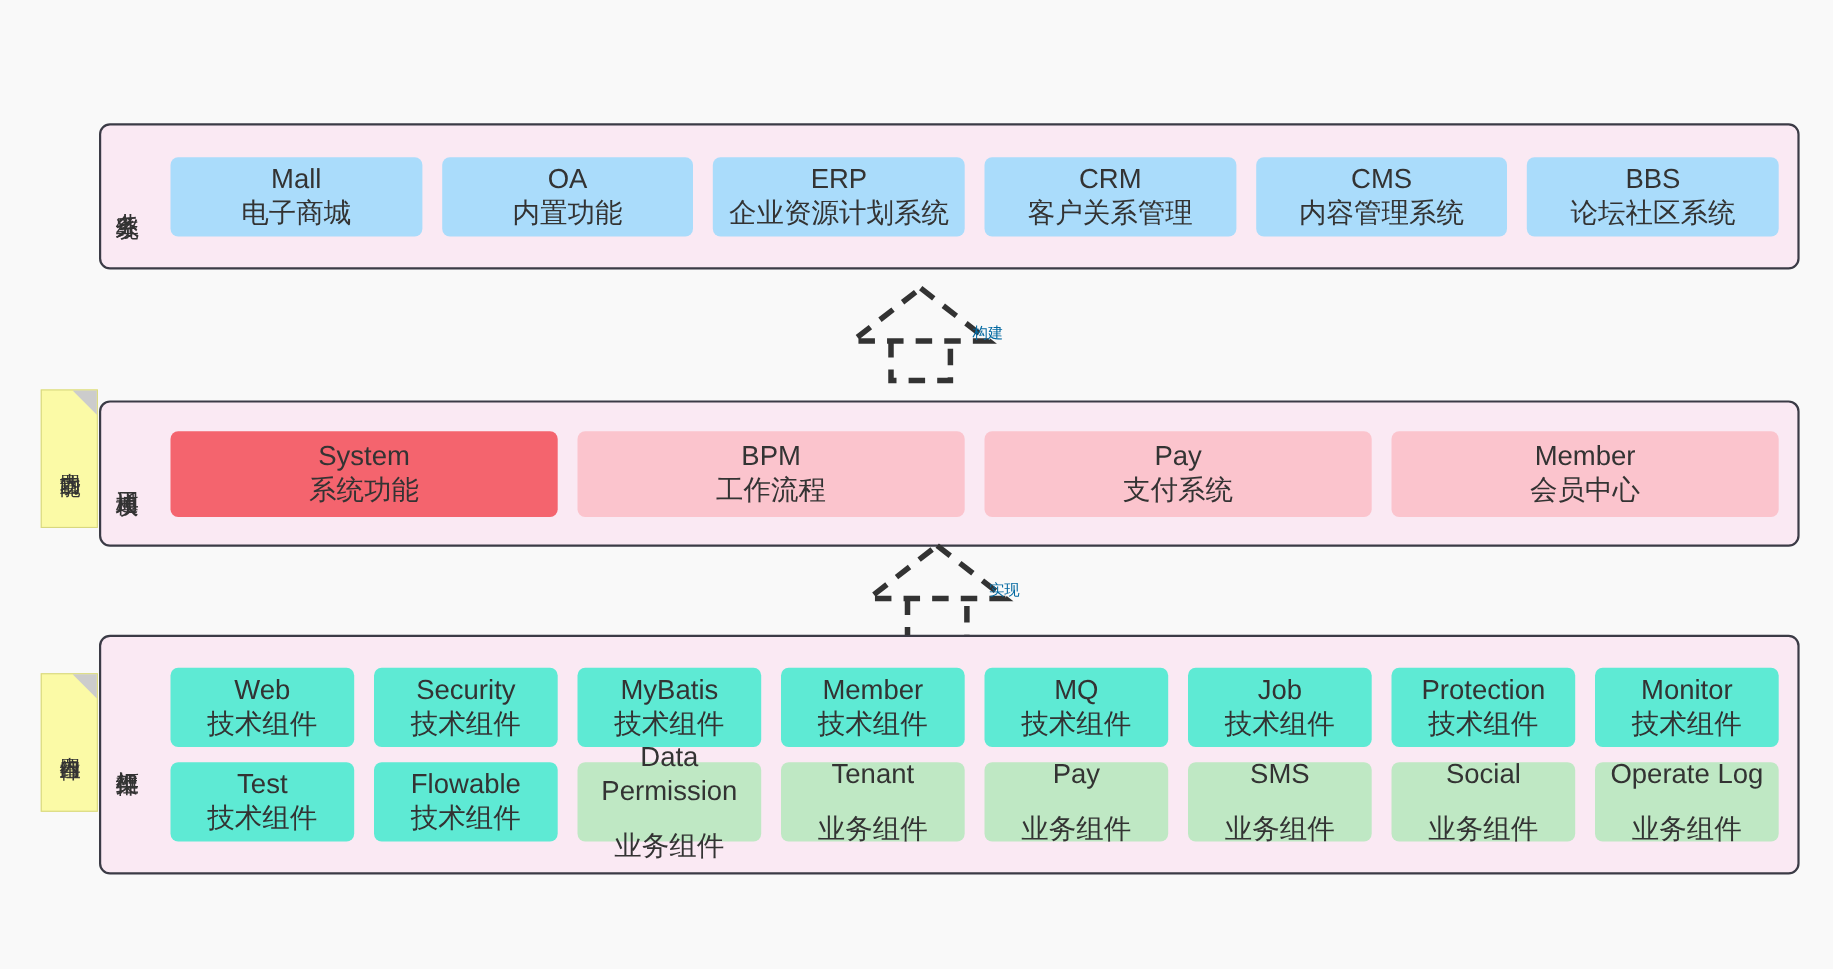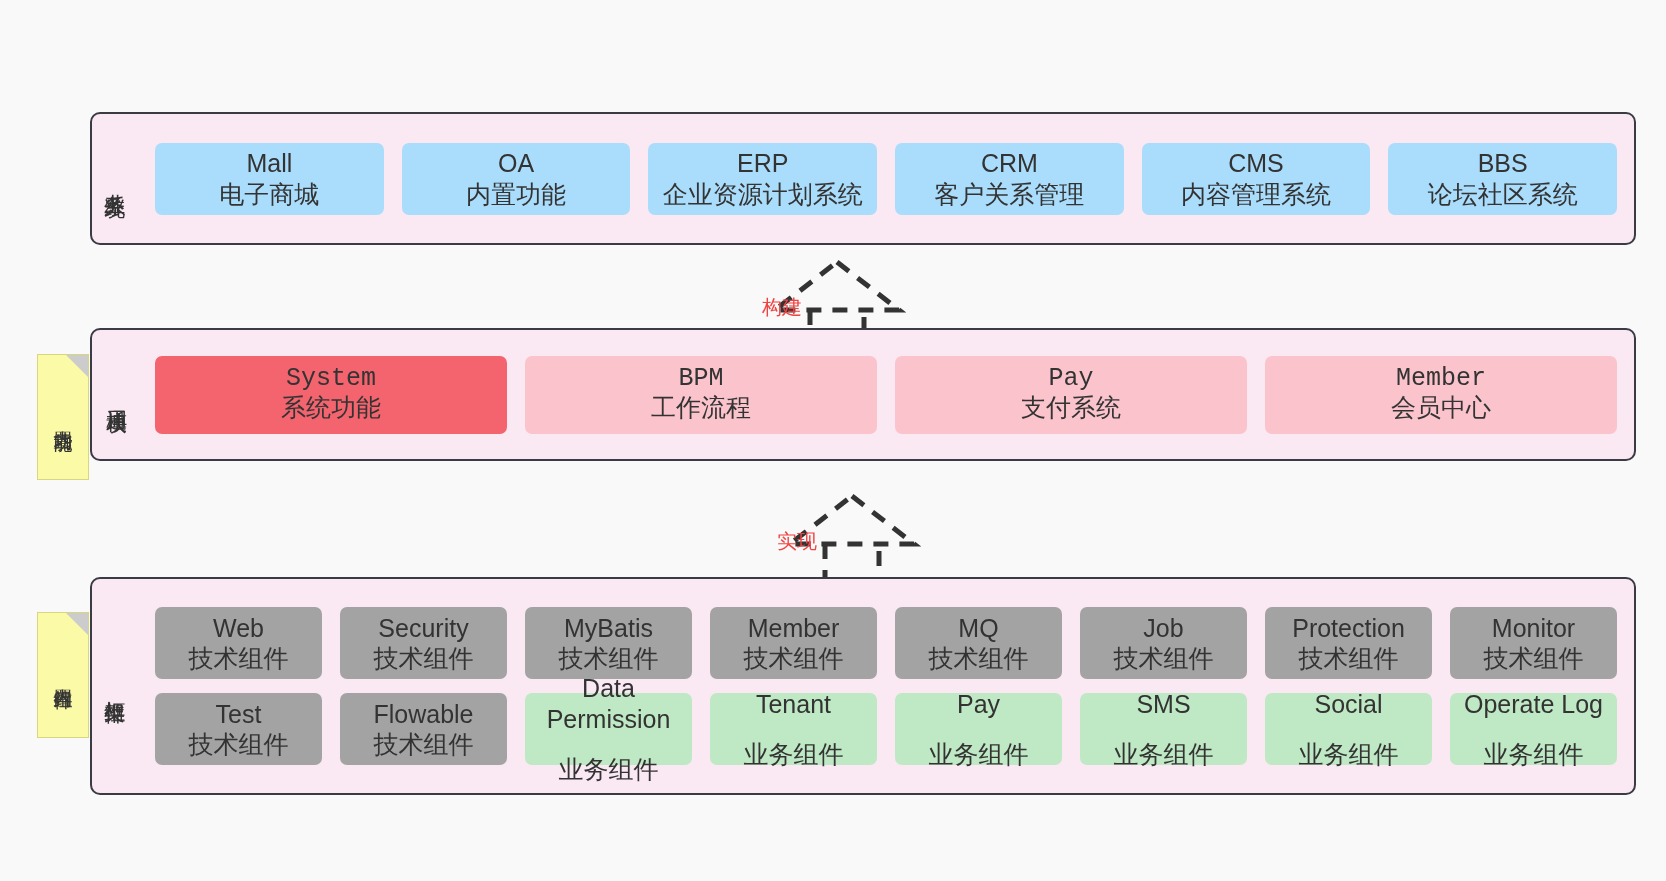--- a/index.html
+++ b/index.html
@@ -99,26 +99,26 @@
     display: block;
     white-space: nowrap;
   }
   .card .ln.wrap {
     white-space: normal;
   }
 
   .card-blue   { background: #aadcfb; }
   .card-red    { background: #f4646e; }
   .card-pink   { background: #fbc4cd; }
-  .card-green  { background: #a3a3a3; }
+  .card-green  { background: #5eead4; justify-content: flex-end; }
   .card-lgreen { background: #bfe8c4; gap: 20px; }
 
   
   #layer-business  { left: 90px;  top: 112px; width: 1546px; height: 133px; }
-  #layer-modules   { left: 90px;  top: 328px; width: 1546px; height: 133px; font-family: Liberation Mono, monospace; }
+  #layer-modules   { left: 90px;  top: 364px; width: 1546px; height: 133px; }
   #layer-framework { left: 90px;  top: 577px; width: 1546px; height: 218px; }
 
   #layer-business  .card { height: 72px; }
   #layer-modules   .card { height: 78px; }
   #layer-framework .card { height: 72px; }
 
   
   .note {
     position: absolute;
     box-sizing: border-box;
@@ -158,23 +158,23 @@
   .uml-arrow svg {
     position: absolute;
     left: 0; top: 0;
     overflow: visible;
   }
   .uml-arrow .arrow-label {
     position: absolute;
     left: 0;
     top: 36px;
     width: 150px;
-    text-align: left;
-    font-size: 20px;
-    color: #ef4444;
+    text-align: right;
+    font-size: 14px;
+    color: #0369a1;
     background: transparent;
     user-select: none;
   }
   #arrow-build     { left: 762px; top: 258px; }
   #arrow-implement { left: 777px; top: 492px; }
 </style>
 </head>
 <body>
 
 <div class="canvas">

